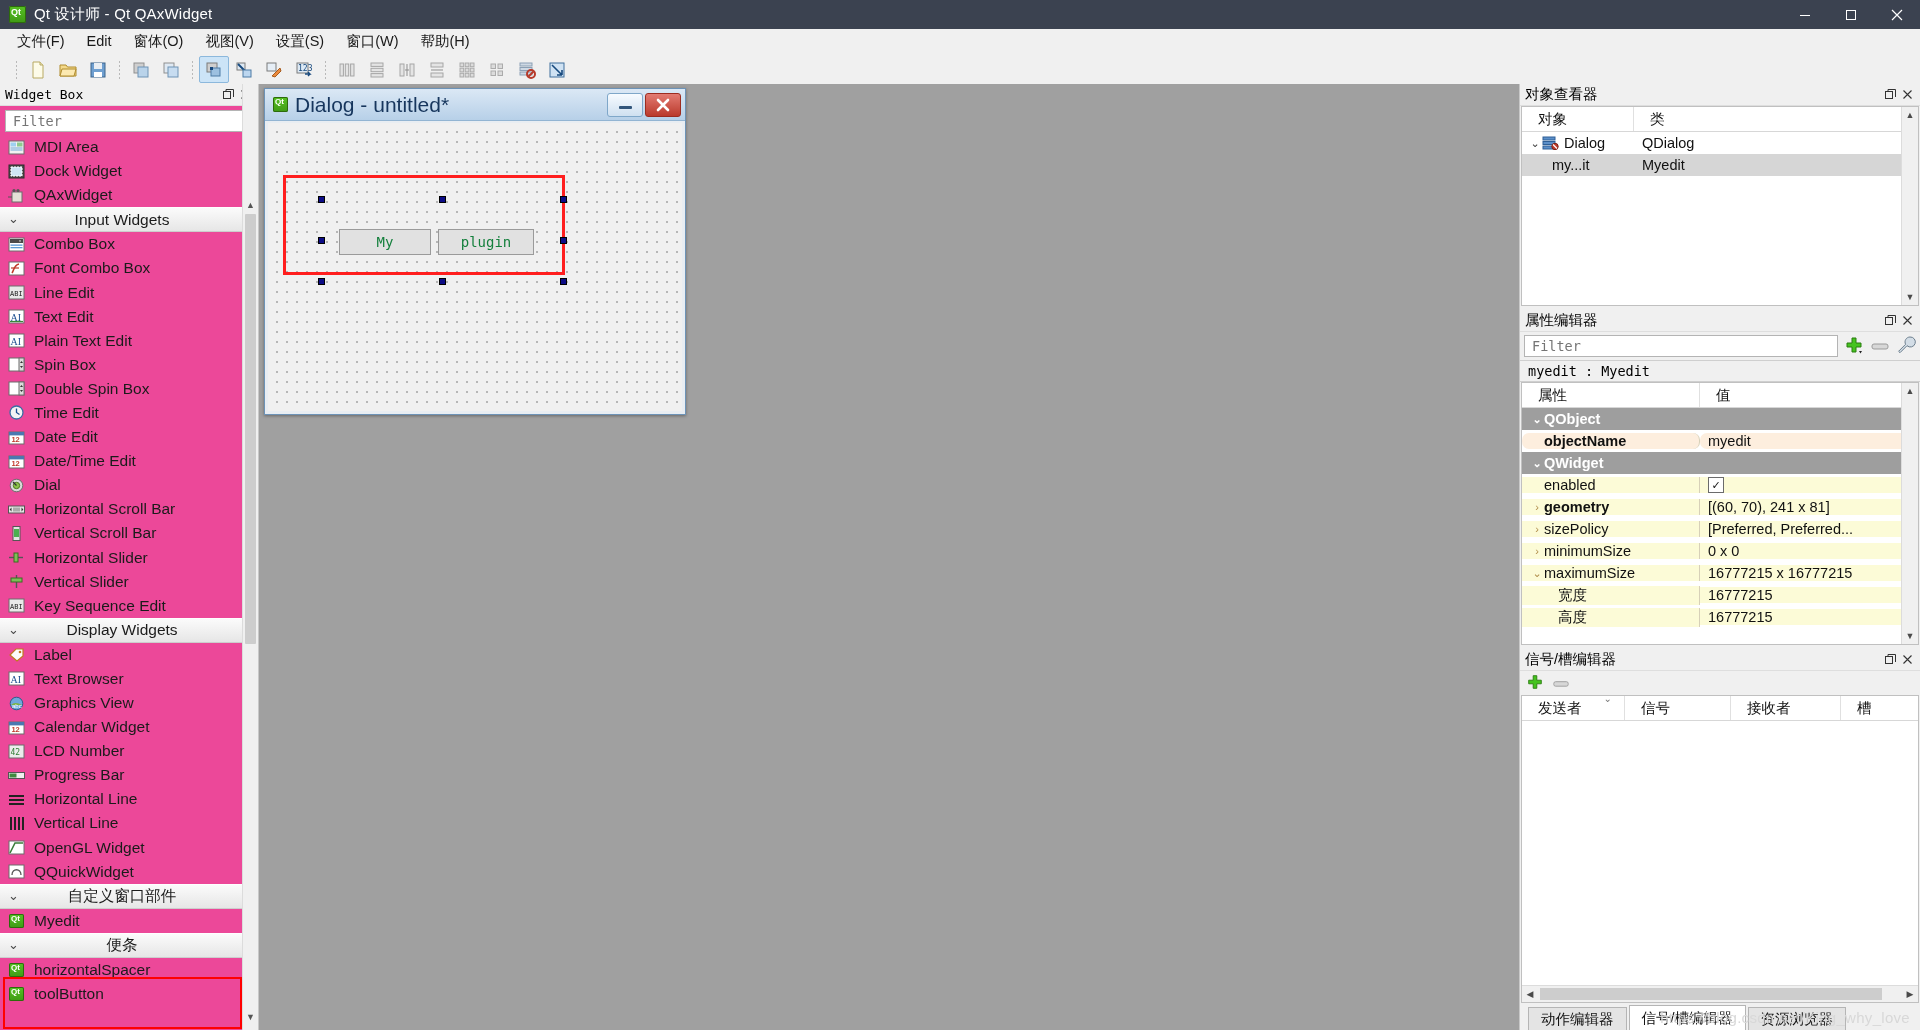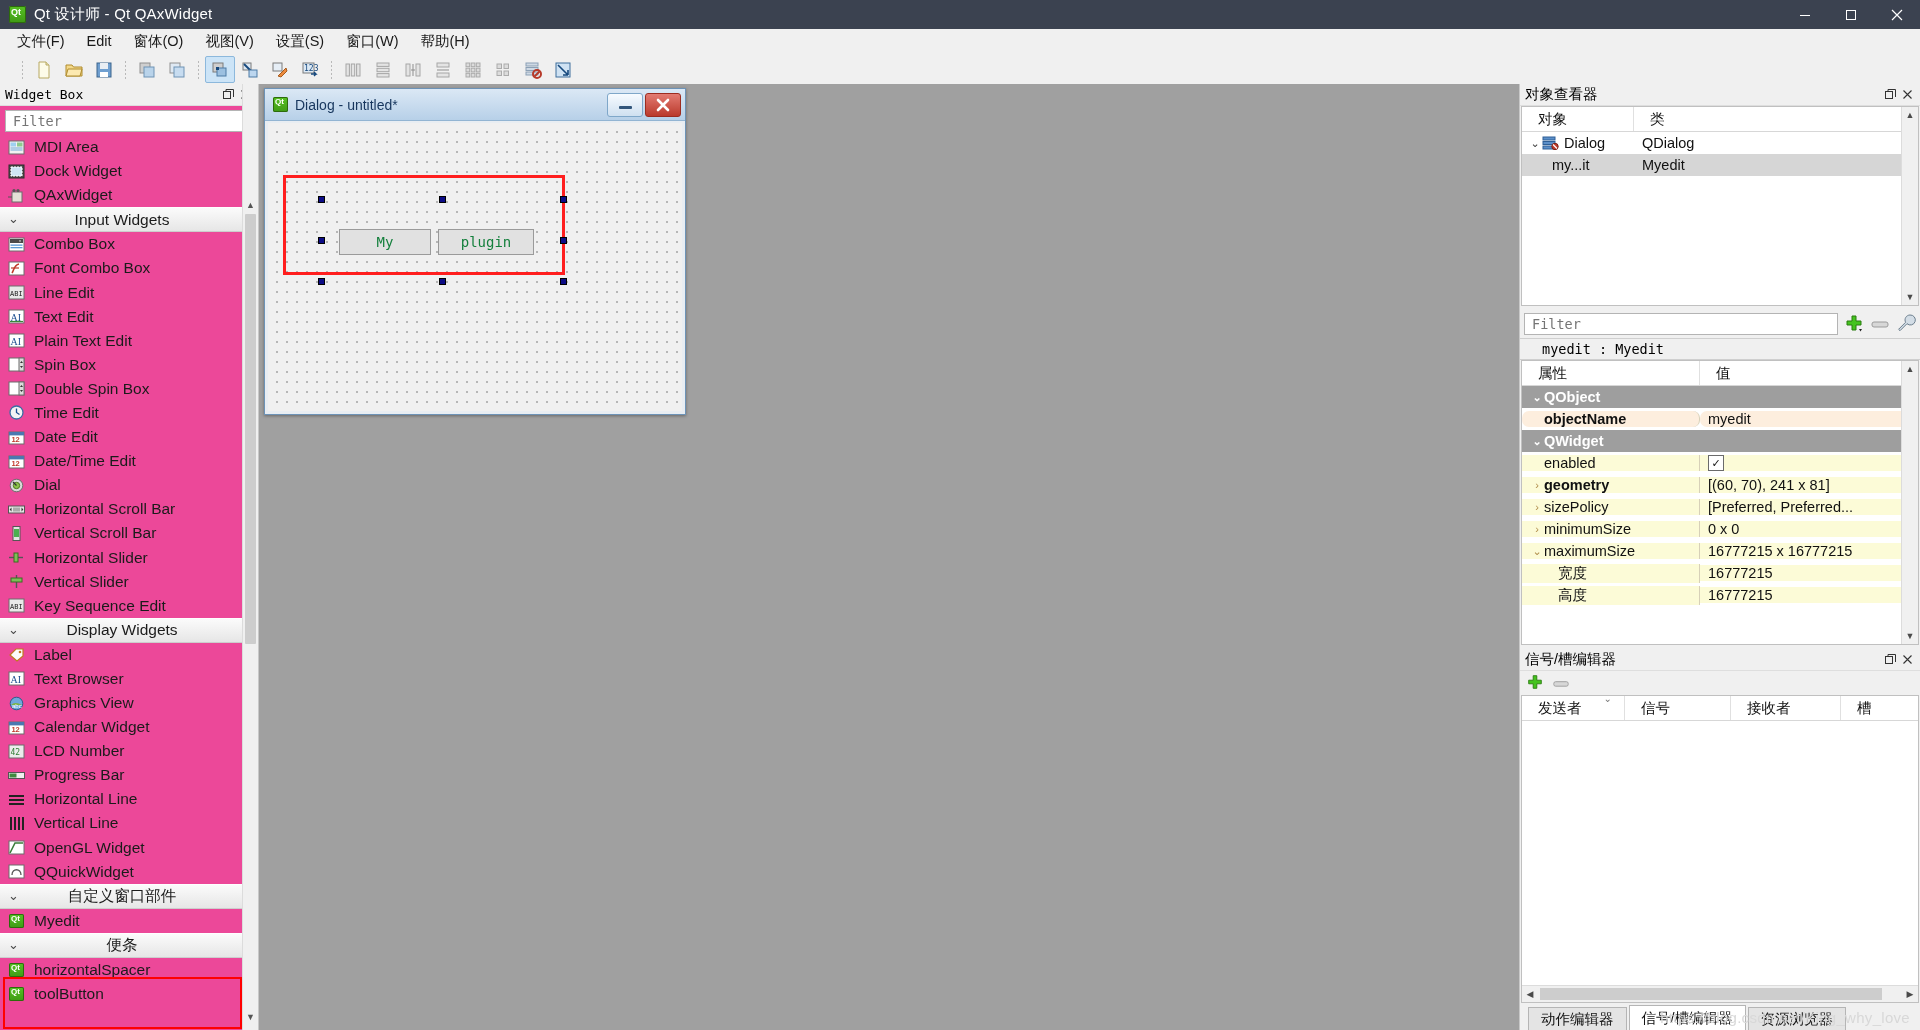--- a/index.html
+++ b/index.html
@@ -36,21 +36,21 @@
   .menubar{
     height:24px;background:#f0f0f0;display:flex;align-items:center;
     padding-left:6px;font-size:14.5px;color:#1a1a1a;
     border-bottom:1px solid #f0f0f0;
   }
   .menu-item{padding:3px 11px;cursor:default;}
 
   
   .toolbar{
     height:31px;background:#f0f0f0;display:flex;align-items:center;
-    border-bottom:6px solid #701a75;padding-left:16px;
+    border-bottom:6px solid #701a75;padding-left:10px;
   }
   .tb-grip{width:7px;height:22px;margin:0 3px;flex:none;
     background-image:radial-gradient(#b9b9b9 1px,transparent 1px);
     background-size:3px 4px;background-position:2px 1px;background-repeat:repeat-y;}
   .tb-btn{width:30px;height:27px;display:flex;align-items:center;justify-content:center;flex:none;}
   .tb-btn.active{background:#cce4f7;border:1px solid #8cb8dc;border-radius:2px;box-sizing:border-box;}
 
   
   .main{position:absolute;left:0;top:84px;width:1920px;height:946px;display:flex;}
 
@@ -90,21 +90,21 @@
   .center{flex:1;background:#a0a0a0;position:relative;overflow:hidden;}
 
   
   .formwin{position:absolute;left:5px;top:4px;width:420px;height:325px;
            background:#e8edf2;border:1px solid #6d93b7;box-shadow:0 1px 3px rgba(0,0,0,.35);}
   .formwin-tb{height:31px;background:linear-gradient(#dbe8f5,#b7d0e8);display:flex;align-items:center;
               border-bottom:1px solid #92b4d2;}
   .formwin-ico{width:15px;height:15px;margin:0 7px 0 8px;border-radius:2px;flex:none;
                background:linear-gradient(#57c224,#3f9a15);position:relative;box-shadow:0 0 0 1px #2d6b0c inset;}
   .formwin-ico span{position:absolute;left:2px;top:0px;color:#fff;font-size:8px;font-weight:bold;}
-  .formwin-title{font-size:14px;color:#17365d;}
+  .formwin-title{font-size:21px;color:#17365d;}
   .formwin-btns{margin-left:auto;display:flex;gap:2px;padding-right:4px;}
   .fw-min{width:34px;height:22px;background:linear-gradient(#f7fbff,#cfe0f0);
           border:1px solid #7fa7c9;border-radius:3px;display:flex;align-items:center;justify-content:center;}
   .fw-min i{display:block;width:13px;height:3px;background:#31557a;border-radius:1px;margin-top:5px;}
   .fw-close{width:34px;height:22px;background:linear-gradient(#e37b72,#ba3a2c);
             border:1px solid #9c2c20;border-radius:3px;display:flex;align-items:center;justify-content:center;
             color:#fff;font-size:16px;font-weight:bold;line-height:1;}
   .formwin-body{position:absolute;left:3px;right:3px;top:34px;bottom:3px;background:#f0f0f0;
      background-image:radial-gradient(#b6b6b6 1px,transparent 1px);
      background-size:10px 10px;background-position:4px 4px;}
@@ -127,21 +127,21 @@
   
   .oi-ico{width:17px;height:14px;margin-right:5px;flex:none;position:relative;}
   .chev-sm{display:inline-block;width:14px;text-align:center;font-size:11px;color:#3a3a3a;}
 
   
   .pe-toolrow{display:flex;align-items:center;height:28px;padding:0 4px;gap:6px;}
   .pe-filter{flex:1;height:20px;border:1px solid #b4b4b4;background:#fff;display:flex;align-items:center;padding:0 5px;}
   .pe-filter input{border:0;outline:0;width:100%;font-family:"DejaVu Sans Mono","Liberation Mono",monospace;
                    font-size:13.5px;color:#8a8a8a;background:transparent;}
   .obj-label{height:20px;background:#f0f0f0;border:1px solid #cfcfcf;border-left:0;border-right:0;
-             display:flex;align-items:center;padding-left:22px;
+             display:flex;align-items:center;padding-left:8px;
              font-family:"DejaVu Sans Mono","Liberation Mono",monospace;font-size:13.5px;color:#000;}
   .grp{background:#9e9e9e;color:#fff;font-weight:bold;}
   .pr-name{border-right:1px solid #d7d0b8;}
   .pe-row-a{background:#fdeede;border-radius:7px;}
   .pe-row-b{background:#fcfbd7;}
   .bold{font-weight:bold;}
   .chk{width:14px;height:14px;border:1px solid #6b6b6b;background:#fff;display:inline-flex;
        align-items:center;justify-content:center;font-size:11px;color:#111;line-height:1;}
 
   
@@ -788,20 +788,36 @@
           <div class="vsb">
             <div class="arrow">▲</div>
             <div class="arrow" style="position:absolute;bottom:0;width:16px">▼</div>
           </div>
         </div>
       </div>
 
       <div class="splitter-h"></div>
 
       <div class="panel" style="height:335px">
+        <div class="dock-title cn">
+          <span>属性编辑器</span>
+          <span class="dock-btns">
+            <span class="dock-btn">
+              <svg width="11" height="11" viewBox="0 0 11 11">
+                  <rect x="0.5" y="2.5" width="7" height="7" fill="none" stroke="#333"></rect>
+                  <path d="M3 2.5 V0.5 H10.5 V8" fill="none" stroke="#333"></path>
+                </svg>
+            </span>
+            <span class="dock-btn">
+              <svg width="9" height="9" viewBox="0 0 9 9">
+                  <path d="M0.5 0.5 L8.5 8.5 M8.5 0.5 L0.5 8.5" stroke="#333" stroke-width="1.1"></path>
+                </svg>
+            </span>
+          </span>
+        </div>
 
         <div class="pe-toolrow">
           <div class="pe-filter">
             <input placeholder="Filter" style="">
           </div>
           <span>
             <svg width="20" height="20" viewBox="0 0 20 20">
                 <path d="M8 3h4v5h5v4h-5v5H8v-5H3V8h5z" fill="#45c31f" stroke="#2a7d10"></path>
                 <path d="M15 16 l3 0 l-1.5 2.5z" fill="#222"></path>
               </svg>

